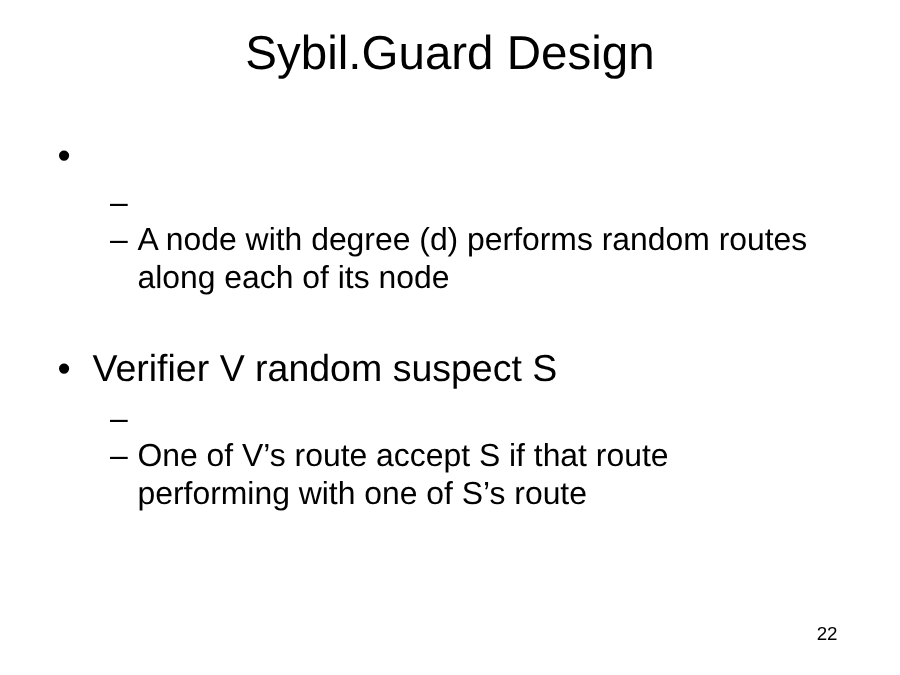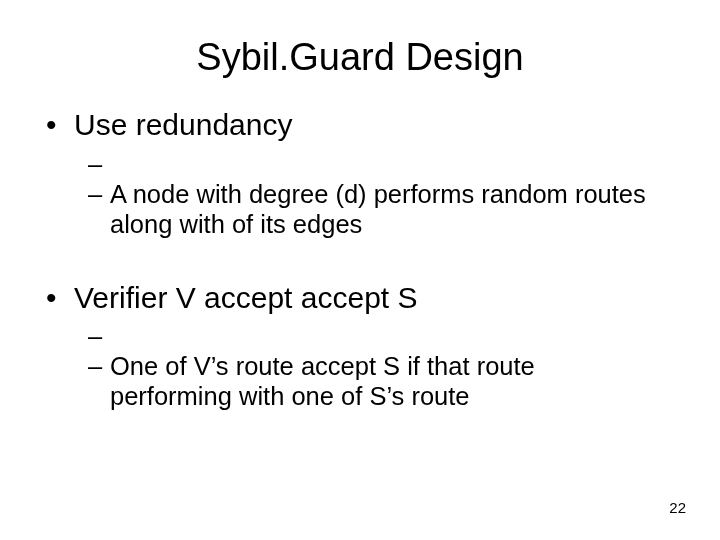--- a/index.html
+++ b/index.html
@@ -18,21 +18,20 @@
     height: 540px;
     box-sizing: border-box;
   }
   .title {
     position: absolute;
     top: 22px;
     left: 0;
     width: 100%;
     text-align: center;
     font-size: 38px;
-    margin-top: 14px;
   }
   .body {
     position: absolute;
     top: 108px;
     left: 46px;
     right: 60px;
   }
   .l1 {
     display: flex;
     align-items: flex-start;
@@ -57,51 +56,50 @@
   }
   .l2 .dash {
     width: 22px;
     flex: 0 0 22px;
   }
   .gap {
     height: 42px;
   }
   .pagenum {
     position: absolute;
-    right: 34px;
+    right: 50px;
     bottom: 24px;
     font-size: 15px;
   }
 </style>
 </head>
 <body>
 
 <div class="slide">
 
   <div class="title">Sybil.Guard Design</div>
 
   <div class="body">
 
     <div class="l1">
       <span class="bullet">•</span>
-      <span class="text">Use redundancy</span>
     </div>
     <div class="l2">
       <span class="dash">–</span>
     </div>
     <div class="l2">
       <span class="dash">–</span>
-      <span>A node with degree (d) performs random routes along with of its edges</span>
+      <span>A node with degree (d) performs random routes along each of its node</span>
     </div>
 
     <div class="gap"></div>
 
     <div class="l1">
       <span class="bullet">•</span>
-      <span class="text">Verifier V accept accept S</span>
+      <span class="text">Verifier V random suspect S</span>
     </div>
     <div class="l2">
       <span class="dash">–</span>
     </div>
     <div class="l2">
       <span class="dash">–</span>
       <span>One of V’s route accept S if that route performing with one of S’s route</span>
     </div>
 
   </div>

